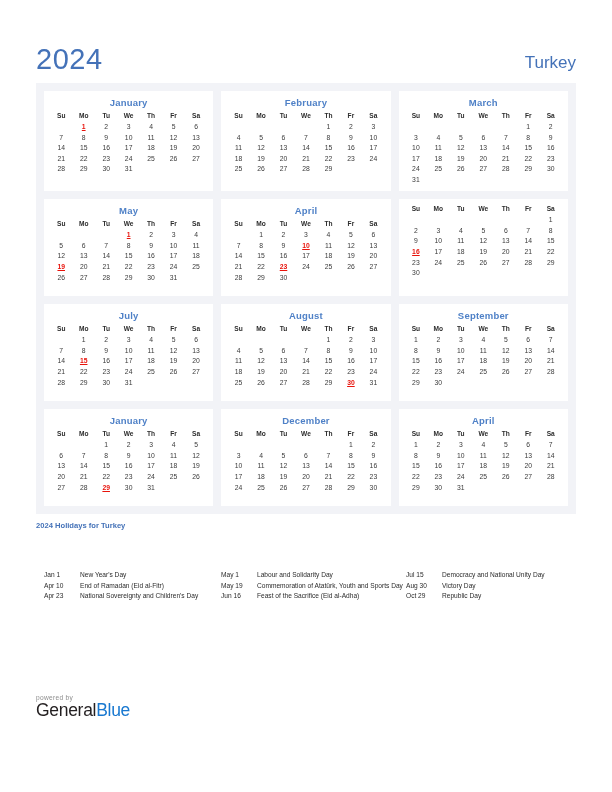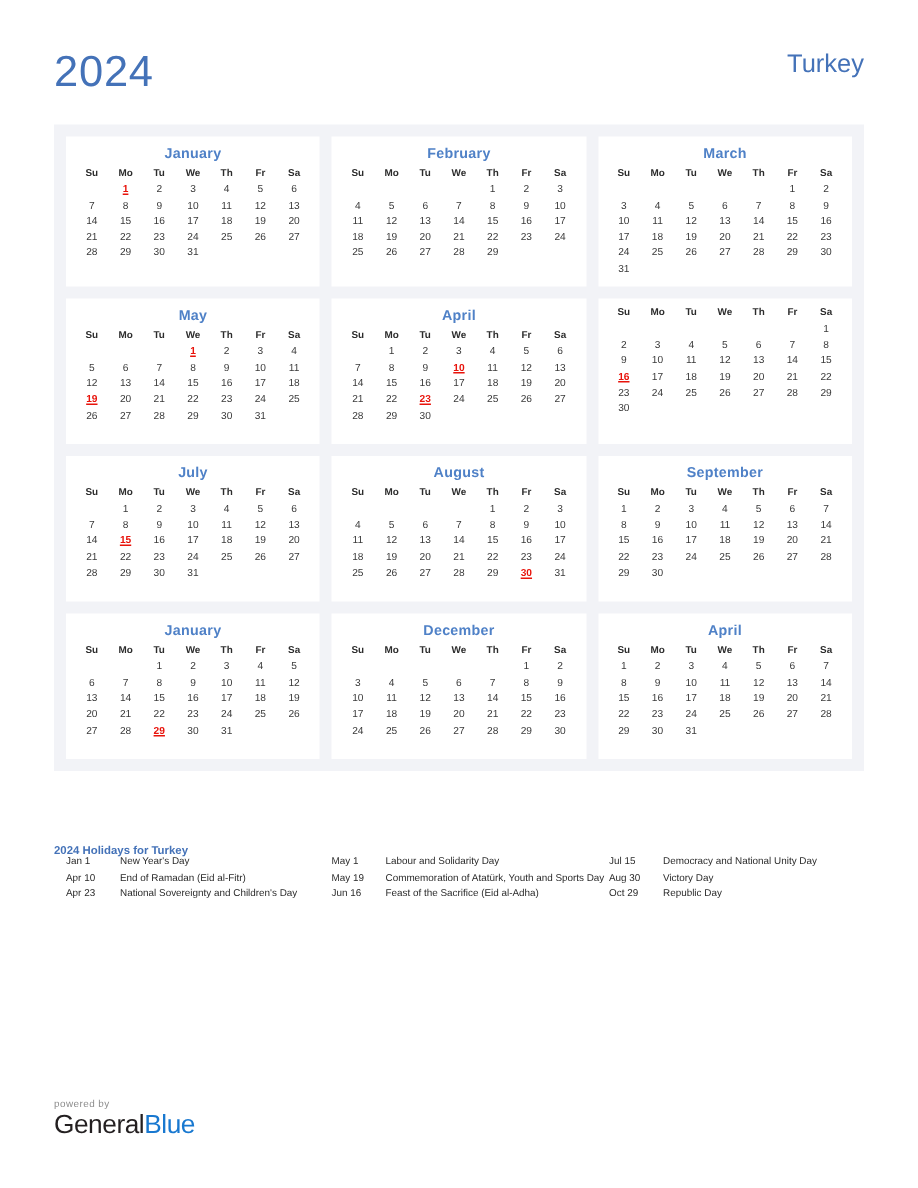--- a/index.html
+++ b/index.html
@@ -16,20 +16,21 @@
     background: #ffffff;
     overflow: hidden;
   }
 
   
   .header {
     position: absolute;
     left: 36px; top: 34px;
     width: 540px; height: 40px;
     display: flex;
+    align-items: flex-end;
     justify-content: space-between;
   }
   .year-title {
     font-size: 29px;
     color: #4472b8;
     font-weight: 400;
     letter-spacing: 0.5px;
     line-height: 1;
   }
   .country-title {
@@ -92,21 +93,21 @@
   table.month td.hol {
     color: #e8130b;
     font-weight: 700;
     text-decoration: underline;
   }
   table.month td.empty { color: transparent; }
 
   
   .hol-title {
     position: absolute;
-    left: 36px; top: 562px;
+    left: 36px; top: 521px;
     font-size: 7.6px;
     color: #4472b8;
     font-weight: 700;
   }
   .hol-lists {
     position: absolute;
     left: 36px; top: 570px;
     width: 540px;
     display: flex;
   }
@@ -128,21 +129,21 @@
     flex: 0 0 36px;
     white-space: nowrap;
   }
   .hol-name {
     flex: 1 1 auto;
   }
 
   
   .footer {
     position: absolute;
-    left: 36px; top: 733px;
+    left: 36px; top: 694px;
   }
   .powered {
     font-size: 6.6px;
     color: #8d8d8d;
     letter-spacing: 0.3px;
     margin-bottom: 1px;
   }
   .logo {
     font-size: 17.5px;
     letter-spacing: -0.3px;

